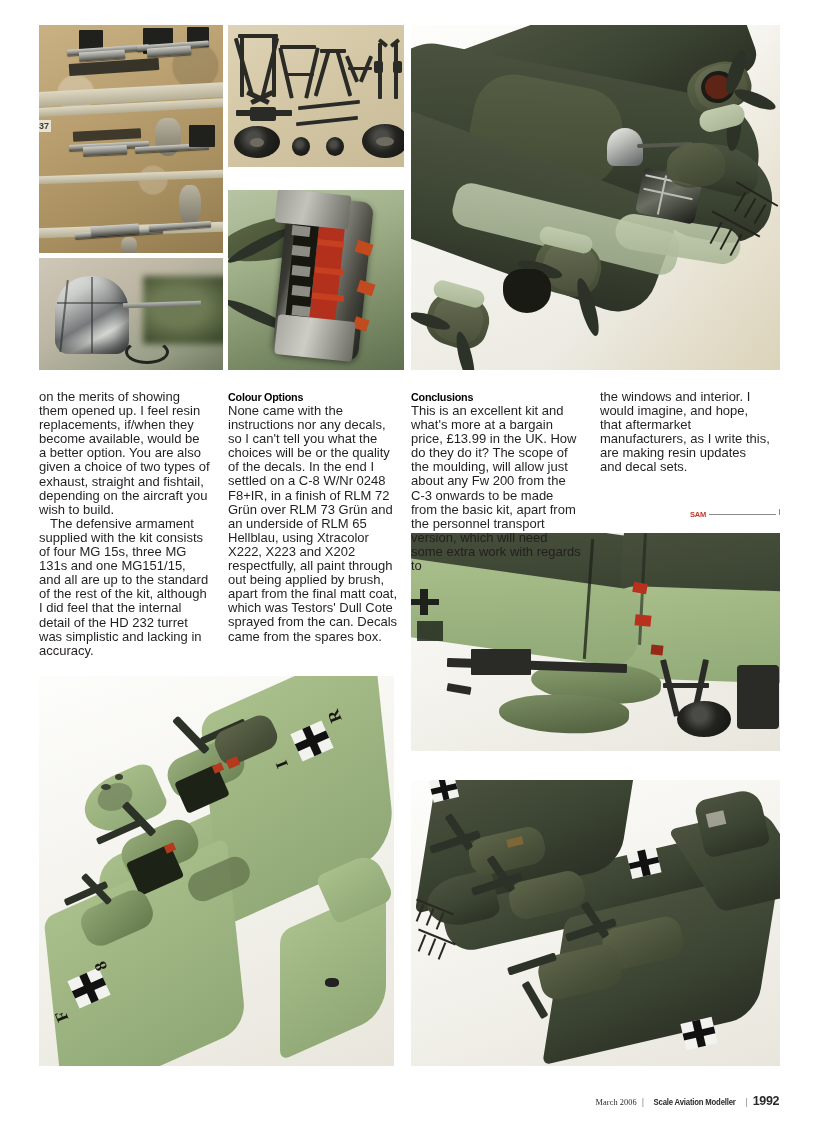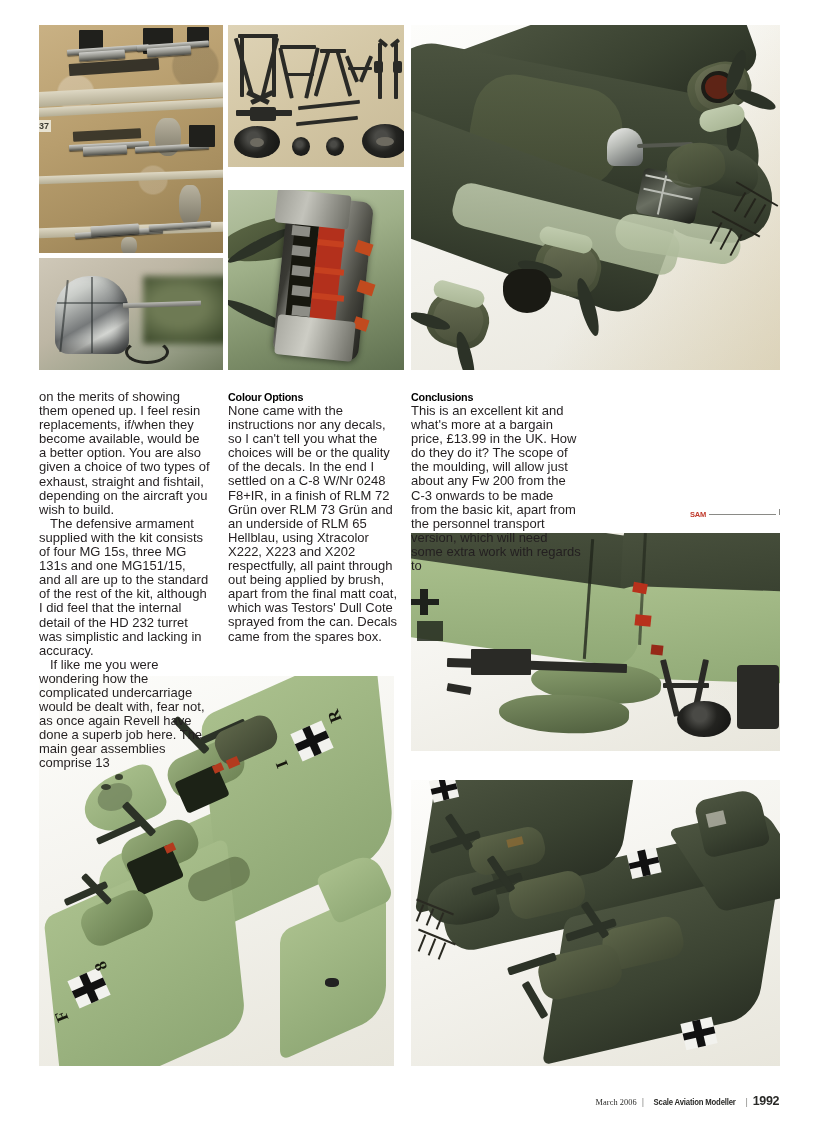--- a/index.html
+++ b/index.html
@@ -453,31 +453,31 @@
     <div style="position:absolute;left:28px;top:132px;width:2px;height:18px;background:#2a2a22;transform:rotate(22deg);"></div>
     <div style="position:absolute;left:6px;top:156px;width:40px;height:2px;background:#2a2a22;transform:rotate(22deg);"></div>
     <div style="position:absolute;left:10px;top:154px;width:2px;height:18px;background:#2a2a22;transform:rotate(22deg);"></div>
     <div style="position:absolute;left:20px;top:158px;width:2px;height:18px;background:#2a2a22;transform:rotate(22deg);"></div>
     <div style="position:absolute;left:30px;top:162px;width:2px;height:18px;background:#2a2a22;transform:rotate(22deg);"></div>
   </div>
 
   <div class="col" id="col-1" style="left:39px; top:390px;">
       <p>on the merits of showing them opened up. I feel resin replacements, if/when they become available, would be a better option. You are also given a choice of two types of exhaust, straight and fishtail, depending on the aircraft you wish to build.</p>
       <p class="indent">The defensive armament supplied with the kit consists of four MG 15s, three MG 131s and one MG151/15, and all are up to the standard of the rest of the kit, although I did feel that the internal detail of the HD 232 turret was simplistic and lacking in accuracy.</p>
-      <p class="indent">If like me you were wondering how the complicated undercarriage would be dealt with, fear not, as once again Revell have done a superb job here. The main gear assemblies comprise 13</p>
     </div>
   <div class="col" id="col-2" style="left:228px; top:390px;">
       <h3>Colour Options</h3>
       <p>None came with the instructions nor any decals, so I can't tell you what the choices will be or the quality of the decals. In the end I settled on a C-8 W/Nr 0248 F8+IR, in a finish of RLM 72 Grün over RLM 73 Grün and an underside of RLM 65 Hellblau, using Xtracolor X222, X223 and X202 respectfully, all paint through out being applied by brush, apart from the final matt coat, which was Testors' Dull Cote sprayed from the can. Decals came from the spares box.</p>
     </div>
   <div class="col" id="col-3" style="left:411px; top:390px;">
       <h3>Conclusions</h3>
       <p>This is an excellent kit and what's more at a bargain price, £13.99 in the UK. How do they do it?  The scope of the moulding, will allow just about any Fw 200 from the C-3 onwards to be made from the basic kit, apart from the personnel transport version, which will need some extra work with regards to</p>
     </div>
   <div class="col" id="col-4" style="left:600px; top:390px;">
+      <p>the windows and interior. I would imagine, and hope, that aftermarket manufacturers, as I write this, are making resin updates and decal sets.</p>
     </div>
 
   <div class="sam-rule" style="left:690px; top:510px; width:90px;">
     <span class="sam">SAM</span>
     <span class="ln"></span>
     <span class="tick"></span>
   </div>
 
   <div class="footer">
     <span class="date">March 2006</span>

